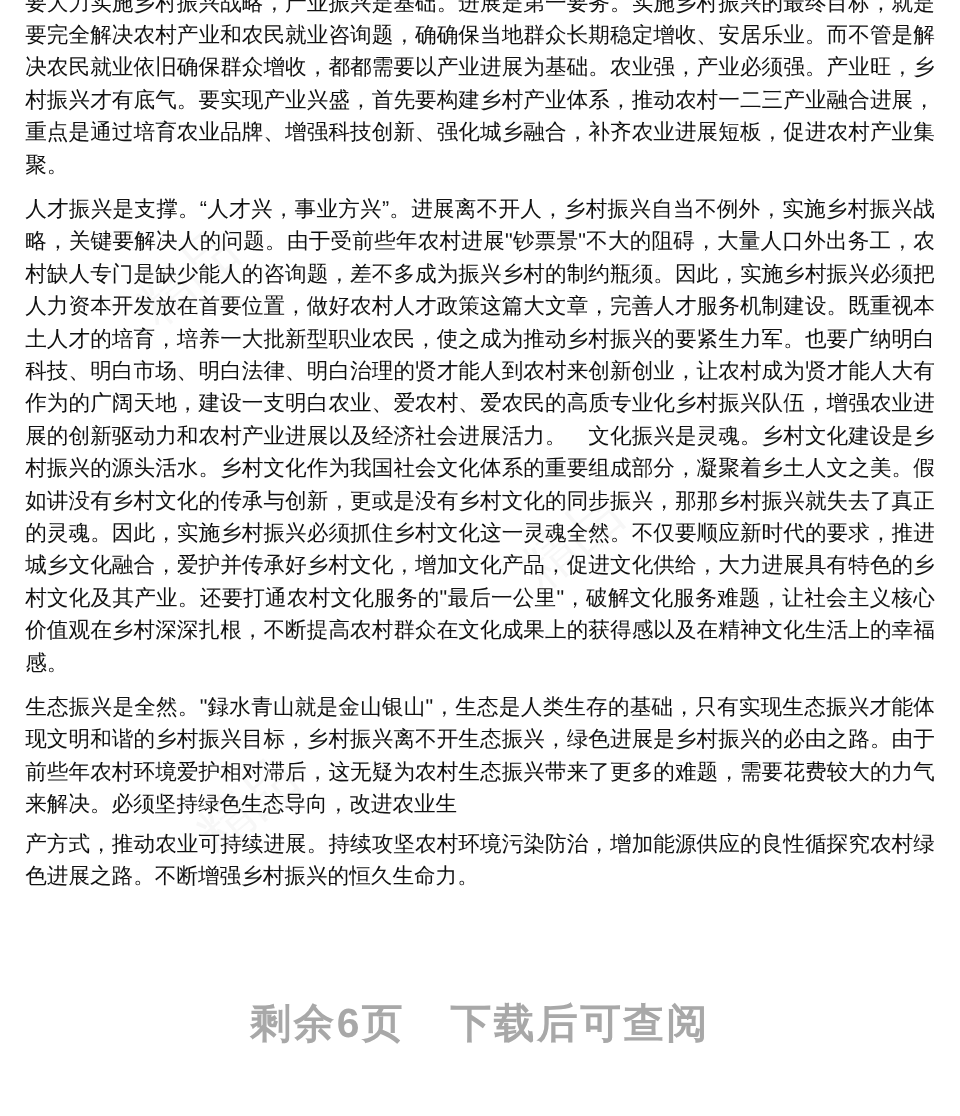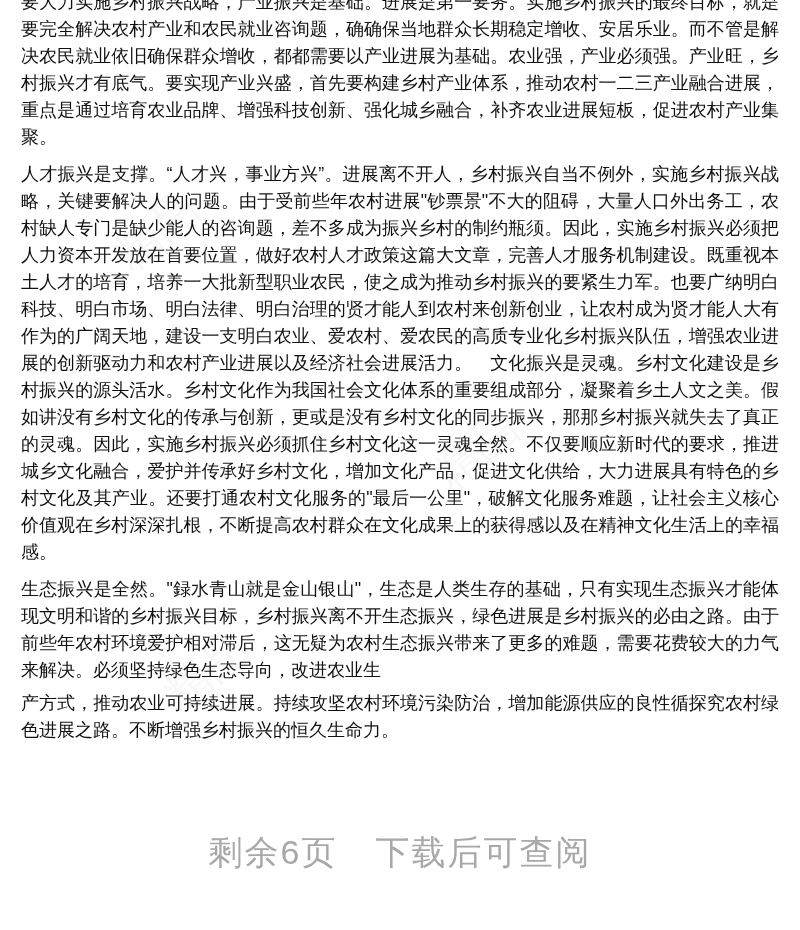--- a/index.html
+++ b/index.html
@@ -32,21 +32,21 @@
   .para.tight { margin-bottom: 6px; }
   .para.wide  { margin-bottom: 16px; }
   .footer {
     position: absolute;
     left: 0;
     right: 0;
     top: 830px;
     text-align: center;
     color: #a8a8a8;
     font-size: 34px;
-    font-weight: 400;
+    font-weight: 700;
     letter-spacing: 2px;
     white-space: nowrap;
   }
   .footer .hint { margin-left: 38px; }
   .watermark {
     position: absolute;
     color: #808080;
     opacity: 0.06;
     font-size: 46px;
     transform: rotate(-40deg);

